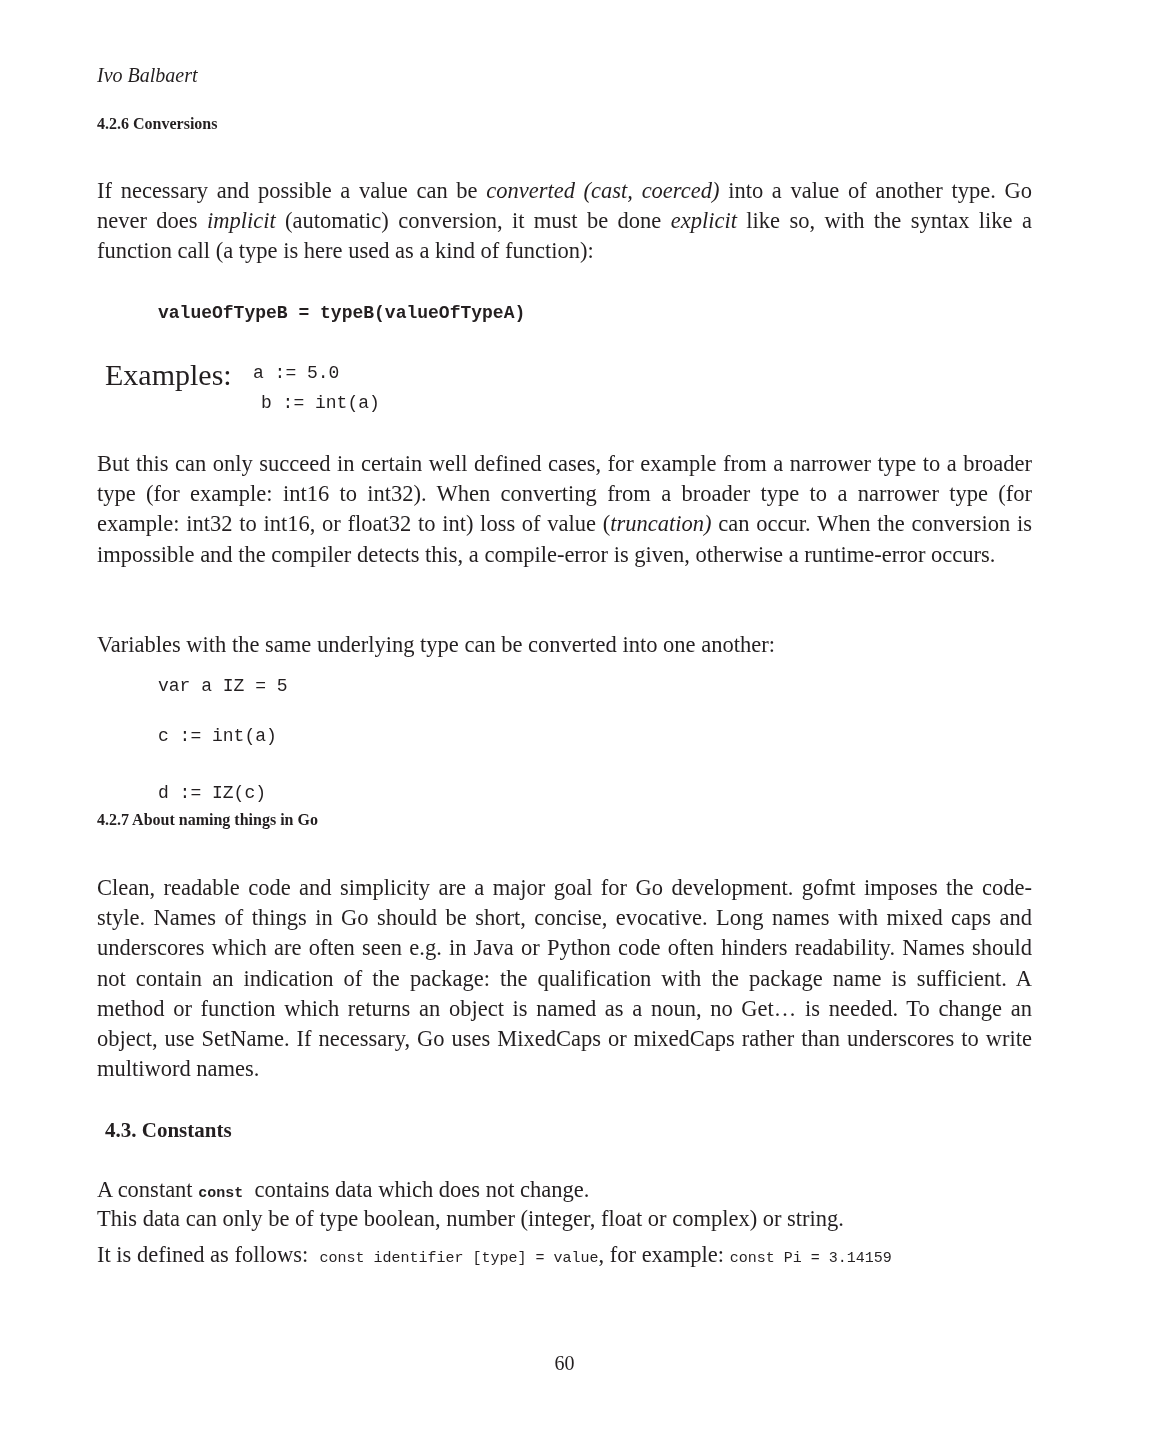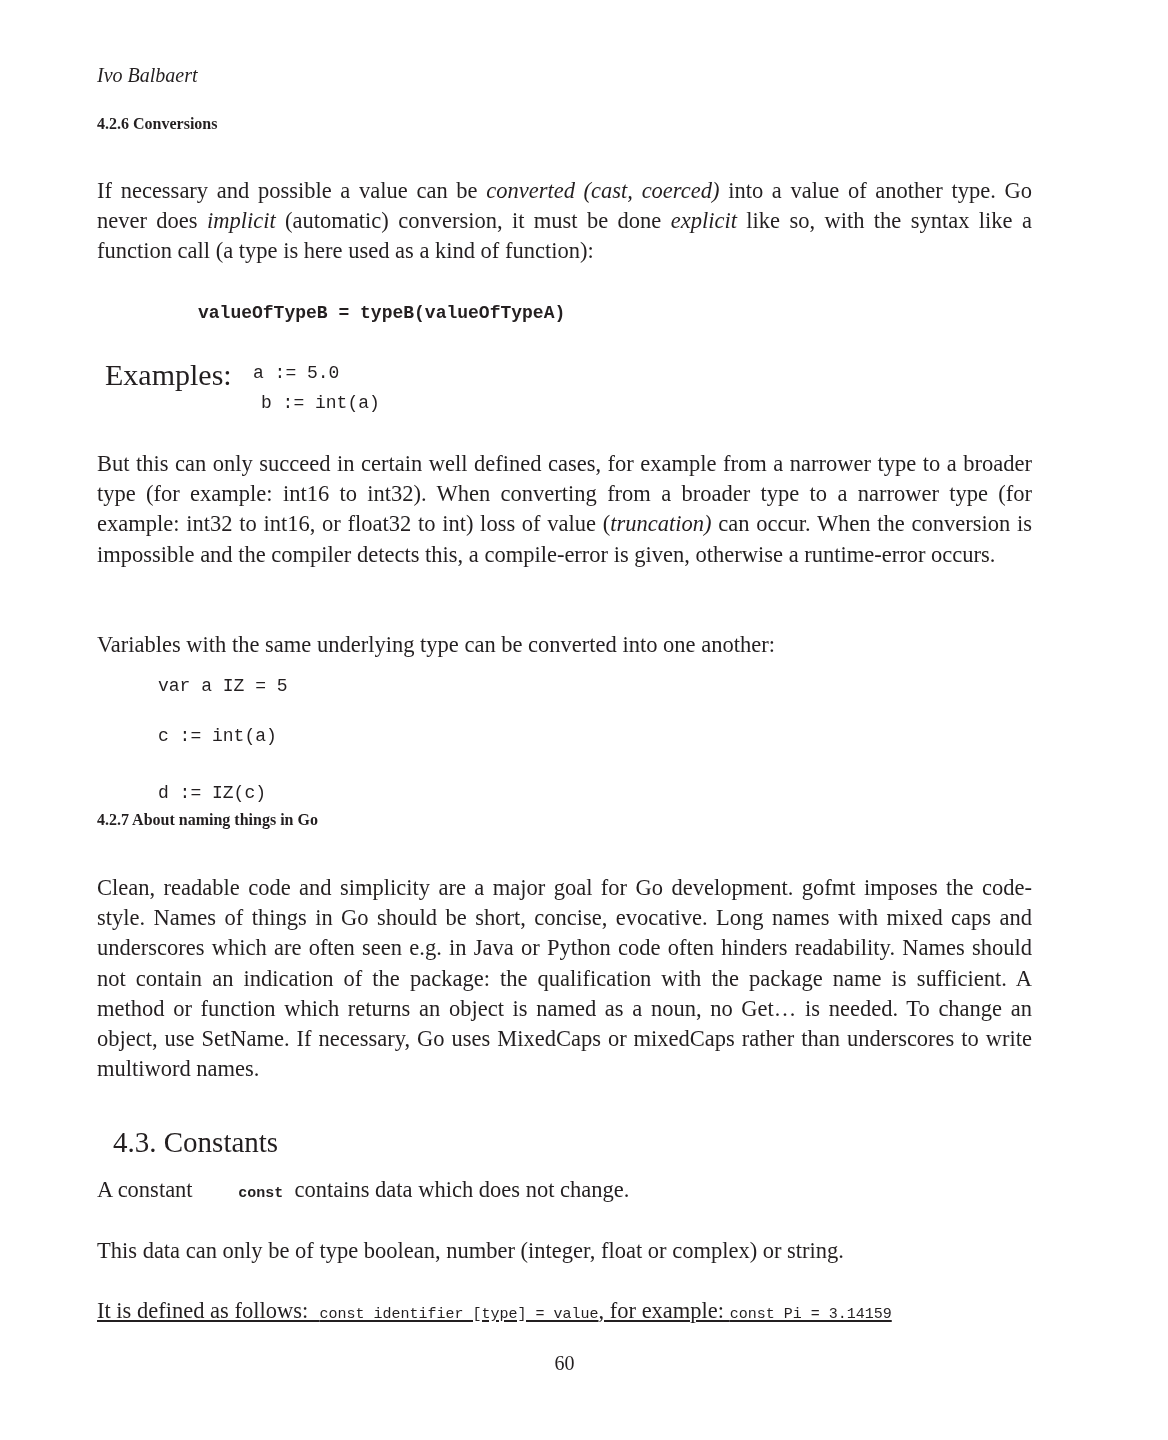--- a/index.html
+++ b/index.html
@@ -11,37 +11,37 @@
   .page { position: absolute; left: 97px; top: 0; width: 935px; }
   .running-head {
     position: absolute; top: 64px; left: 0;
     font-style: italic; font-size: 20px;
   }
   h2.sub {
     position: absolute; left: 0; margin: 0;
     font-size: 16px; font-weight: bold;
   }
   h1.sec {
-    position: absolute; left: 0; margin: 16px;
-    font-size: 29px; font-weight: normal;
+    position: absolute; left: 0; margin: 8px;
+    font-size: 21px; font-weight: bold;
   }
   p.body {
     position: absolute; left: 0; width: 935px; margin: 0;
     font-size: 22.5px; line-height: 30.2px; text-align: justify;
   }
   .mono {
     font-family: "Liberation Mono", "DejaVu Sans Mono", monospace;
     font-size: 15px;
   }
   .code-line {
     position: absolute; white-space: pre;
     font-family: "Liberation Mono", "DejaVu Sans Mono", monospace;
     font-size: 18px;
   }
-  .bold { font-weight: bold; margin-left: 40px; }
+  .bold { font-weight: bold; }
   .label {
     position: absolute; left: 8px; font-size: 30px;
   }
   .page-number {
     position: absolute; top: 1352px; left: 0; width: 935px;
     text-align: center; font-size: 20px;
   }
   em { font-style: italic; }
 </style>
 </head>
@@ -70,18 +70,18 @@
   <div class="code-line" style="top:783px; left:61px;">d := IZ(c)</div>
 
   <h2 class="sub" style="top:811px;">4.2.7 About naming things in Go</h2>
 
   <p class="body" style="top:873px;">Clean, readable code and simplicity are a major goal for Go development. gofmt imposes the code-style. Names of things in Go should be short, concise, evocative. Long names with mixed caps and underscores which are often seen e.g. in Java or Python code often hinders readability. Names should not contain an indication of the package: the qualification with the package name is sufficient. A method or function which returns an object is named as a noun, no Get… is needed. To change an object, use SetName. If necessary, Go uses MixedCaps or mixedCaps rather than underscores to write multiword names.</p>
 
   <h1 class="sec" style="top:1110px;">4.3. Constants</h1>
 
   <p class="body" style="top:1175px;"><span>A constant </span><span class="mono bold">const</span><span style="white-space:pre">  contains data which does not change.</span></p>
 
-  <p class="body" style="top:1236px;">This data can only be of type boolean, number (integer, float or complex) or string.</p>
+  <p class="body" style="top:1204px;">This data can only be of type boolean, number (integer, float or complex) or string.</p>
 
-  <p class="body" style="top:1296px; white-space:pre; text-align:left;text-decoration:underline;"><span>It is defined as follows:  </span><span class="mono">const identifier [type] = value</span><span>, for example: </span><span class="mono">const Pi = 3.14159</span></p>
+  <p class="body" style="top:1240px; white-space:pre; text-align:left;"><span>It is defined as follows:  </span><span class="mono">const identifier [type] = value</span><span>, for example: </span><span class="mono">const Pi = 3.14159</span></p>
 
   <div class="page-number">60</div>
 </div>
 
 </body></html>

